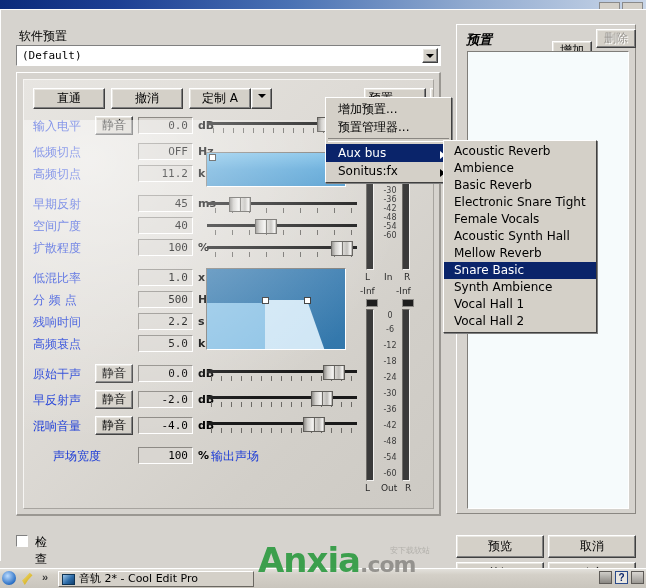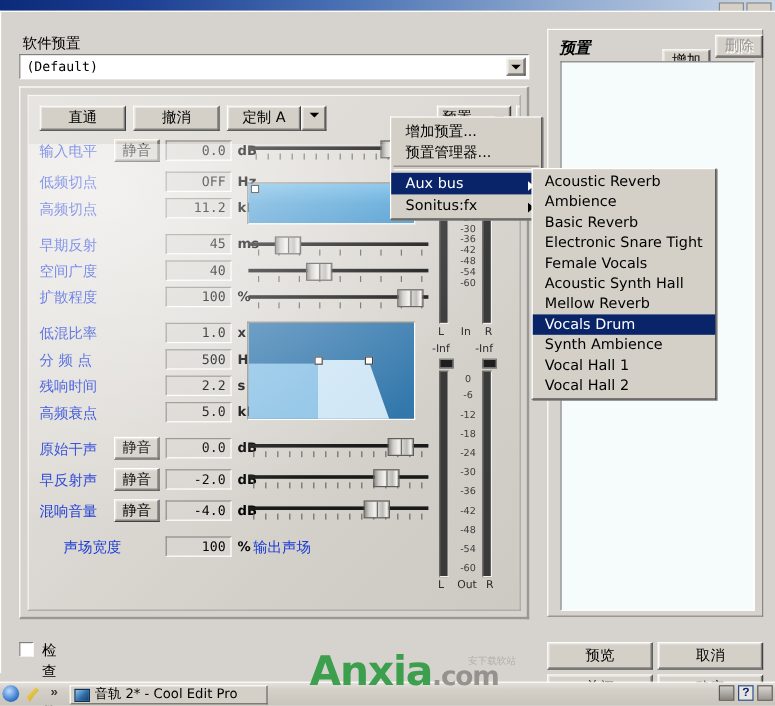--- a/index.html
+++ b/index.html
@@ -198,21 +198,21 @@
   #tb-ql1{position:absolute;left:22px;top:3px;width:14px;height:13px;
     background:linear-gradient(135deg,#f3e07a 0%,#d8b52c 60%,#8a6d10 100%);
     clip-path:polygon(0% 65%,25% 40%,55% 5%,75% 25%,45% 60%,20% 100%);}
   #tb-chev{position:absolute;left:42px;top:2px;font-size:11px;font-weight:bold;color:#3a3a3a;}
   .tbtask{position:absolute;top:2px;height:16px;
     background:#d4d0c8;
     border-top:1px solid #ffffff;border-left:1px solid #ffffff;
     border-right:1px solid #6a6761;border-bottom:1px solid #6a6761;
     box-sizing:border-box;font-size:11px;line-height:14px;padding-left:20px;white-space:nowrap;overflow:hidden;
     font-family:"DejaVu Sans",sans-serif;}
-  #task1{left:58px;width:165px;}
+  #task1{left:58px;width:196px;}
   #task2{left:225px;width:165px;}
   #task1 .ti{position:absolute;left:3px;top:2px;width:13px;height:11px;background:linear-gradient(135deg,#9cc6ea 0%,#2d6ca8 55%,#12406e 100%);border:1px solid #0e3354;box-sizing:border-box;}
   #task2 .ti{position:absolute;left:3px;top:1px;width:13px;height:12px;border-radius:50%;
     background:radial-gradient(circle at 40% 35%,#ffe98a 0%,#e0b32c 65%,#9a7510 100%);}
   #tray{position:absolute;right:2px;top:2px;height:16px;}
   #tray .ic{display:inline-block;width:13px;height:13px;margin-left:3px;vertical-align:top;}
   #tray .i1{background:linear-gradient(180deg,#cfcdc8,#8a8782);border:1px solid #5e5b57;box-sizing:border-box;}
   #tray .i2{background:#e8e6e1;border:1px solid #2a4a8a;box-sizing:border-box;color:#0a246a;font-size:10px;font-weight:bold;text-align:center;line-height:11px;}
   #tray .i3{background:linear-gradient(180deg,#d9d6d1,#9b9893);border:1px solid #5e5b57;box-sizing:border-box;}
 
@@ -578,21 +578,21 @@
 </div>
 
 <div id="menu2">
   <div class="mi">Acoustic Reverb</div>
   <div class="mi">Ambience</div>
   <div class="mi">Basic Reverb</div>
   <div class="mi">Electronic Snare Tight</div>
   <div class="mi">Female Vocals</div>
   <div class="mi">Acoustic Synth Hall</div>
   <div class="mi">Mellow Reverb</div>
-  <div class="mi sel">Vocals Drum</div>
+  <div class="mi sel">Snare Basic</div>
   <div class="mi">Synth Ambience</div>
   <div class="mi">Vocal Hall 1</div>
   <div class="mi">Vocal Hall 2</div>
 </div>
 
 <div id="wm">
   <span>Anxia</span><span class="dom">.com</span>
 </div>
 <div id="wm-sub">安下载软站</div>
 

